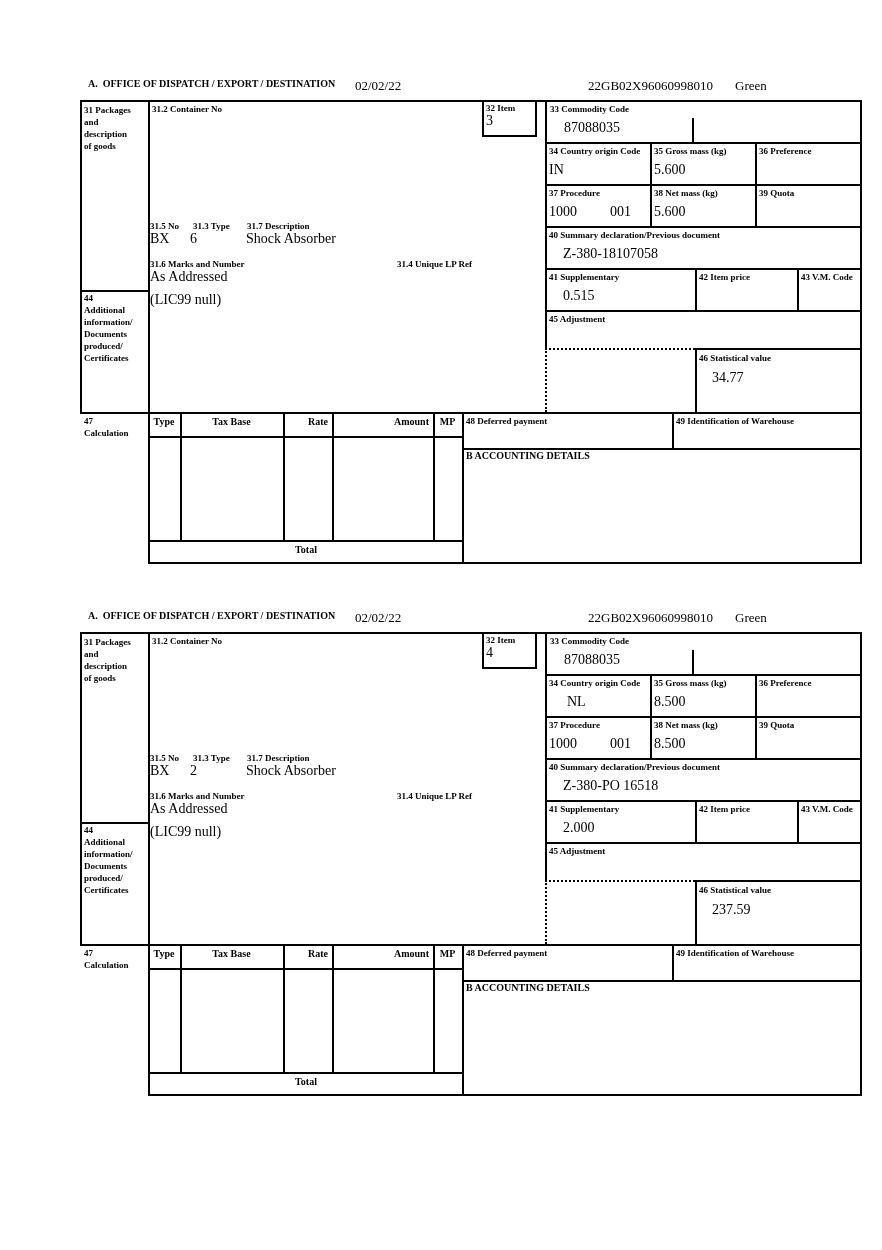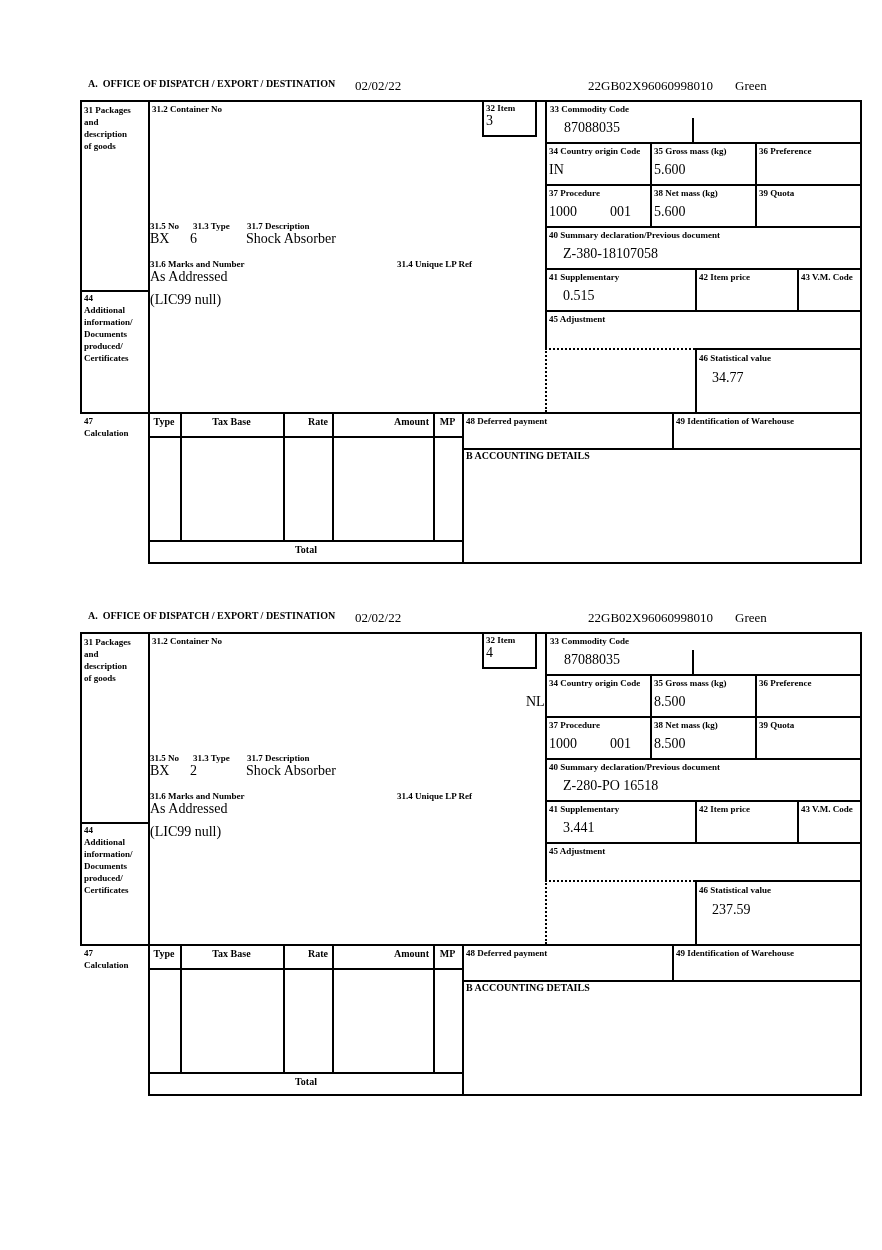--- a/index.html
+++ b/index.html
@@ -217,27 +217,27 @@
 
       <span class="th" style="left:148px;top:316px;width:32px;text-align:center">Type</span>
       <span class="th" style="left:180px;top:316px;width:103px;text-align:center">Tax Base</span>
       <span class="th" style="left:283px;top:316px;width:45px;text-align:right">Rate</span>
       <span class="th" style="left:332px;top:316px;width:97px;text-align:right">Amount</span>
       <span class="th" style="left:433px;top:316px;width:29px;text-align:center">MP</span>
       <span class="th" style="left:148px;top:444px;width:316px;text-align:center">Total</span>
 
       <div class="val" style="left:486px;top:13px">4</div>
       <div class="val" style="left:564px;top:20px">87088035</div>
-      <div class="val" style="left:526px;top:62px">NL</div>
+      <div class="val" style="left:567px;top:62px">NL</div>
       <div class="val" style="left:654px;top:62px">8.500</div>
       <div class="val" style="left:549px;top:104px">1000</div>
       <div class="val" style="left:610px;top:104px">001</div>
       <div class="val" style="left:654px;top:104px">8.500</div>
-      <div class="val" style="left:563px;top:146px">Z-280-PO 16518</div>
-      <div class="val" style="left:563px;top:188px">3.441</div>
+      <div class="val" style="left:563px;top:146px">Z-380-PO 16518</div>
+      <div class="val" style="left:563px;top:188px">2.000</div>
       <div class="val" style="left:712px;top:270px">237.59</div>
       <div class="val" style="left:150px;top:131px">BX</div>
       <div class="val" style="left:190px;top:131px">2</div>
       <div class="val" style="left:246px;top:131px">Shock Absorber</div>
       <div class="val" style="left:150px;top:169px">As Addressed</div>
       <div class="val" style="left:150px;top:192px">(LIC99 null)</div>
     </div>
   </div>
 </div>
 

